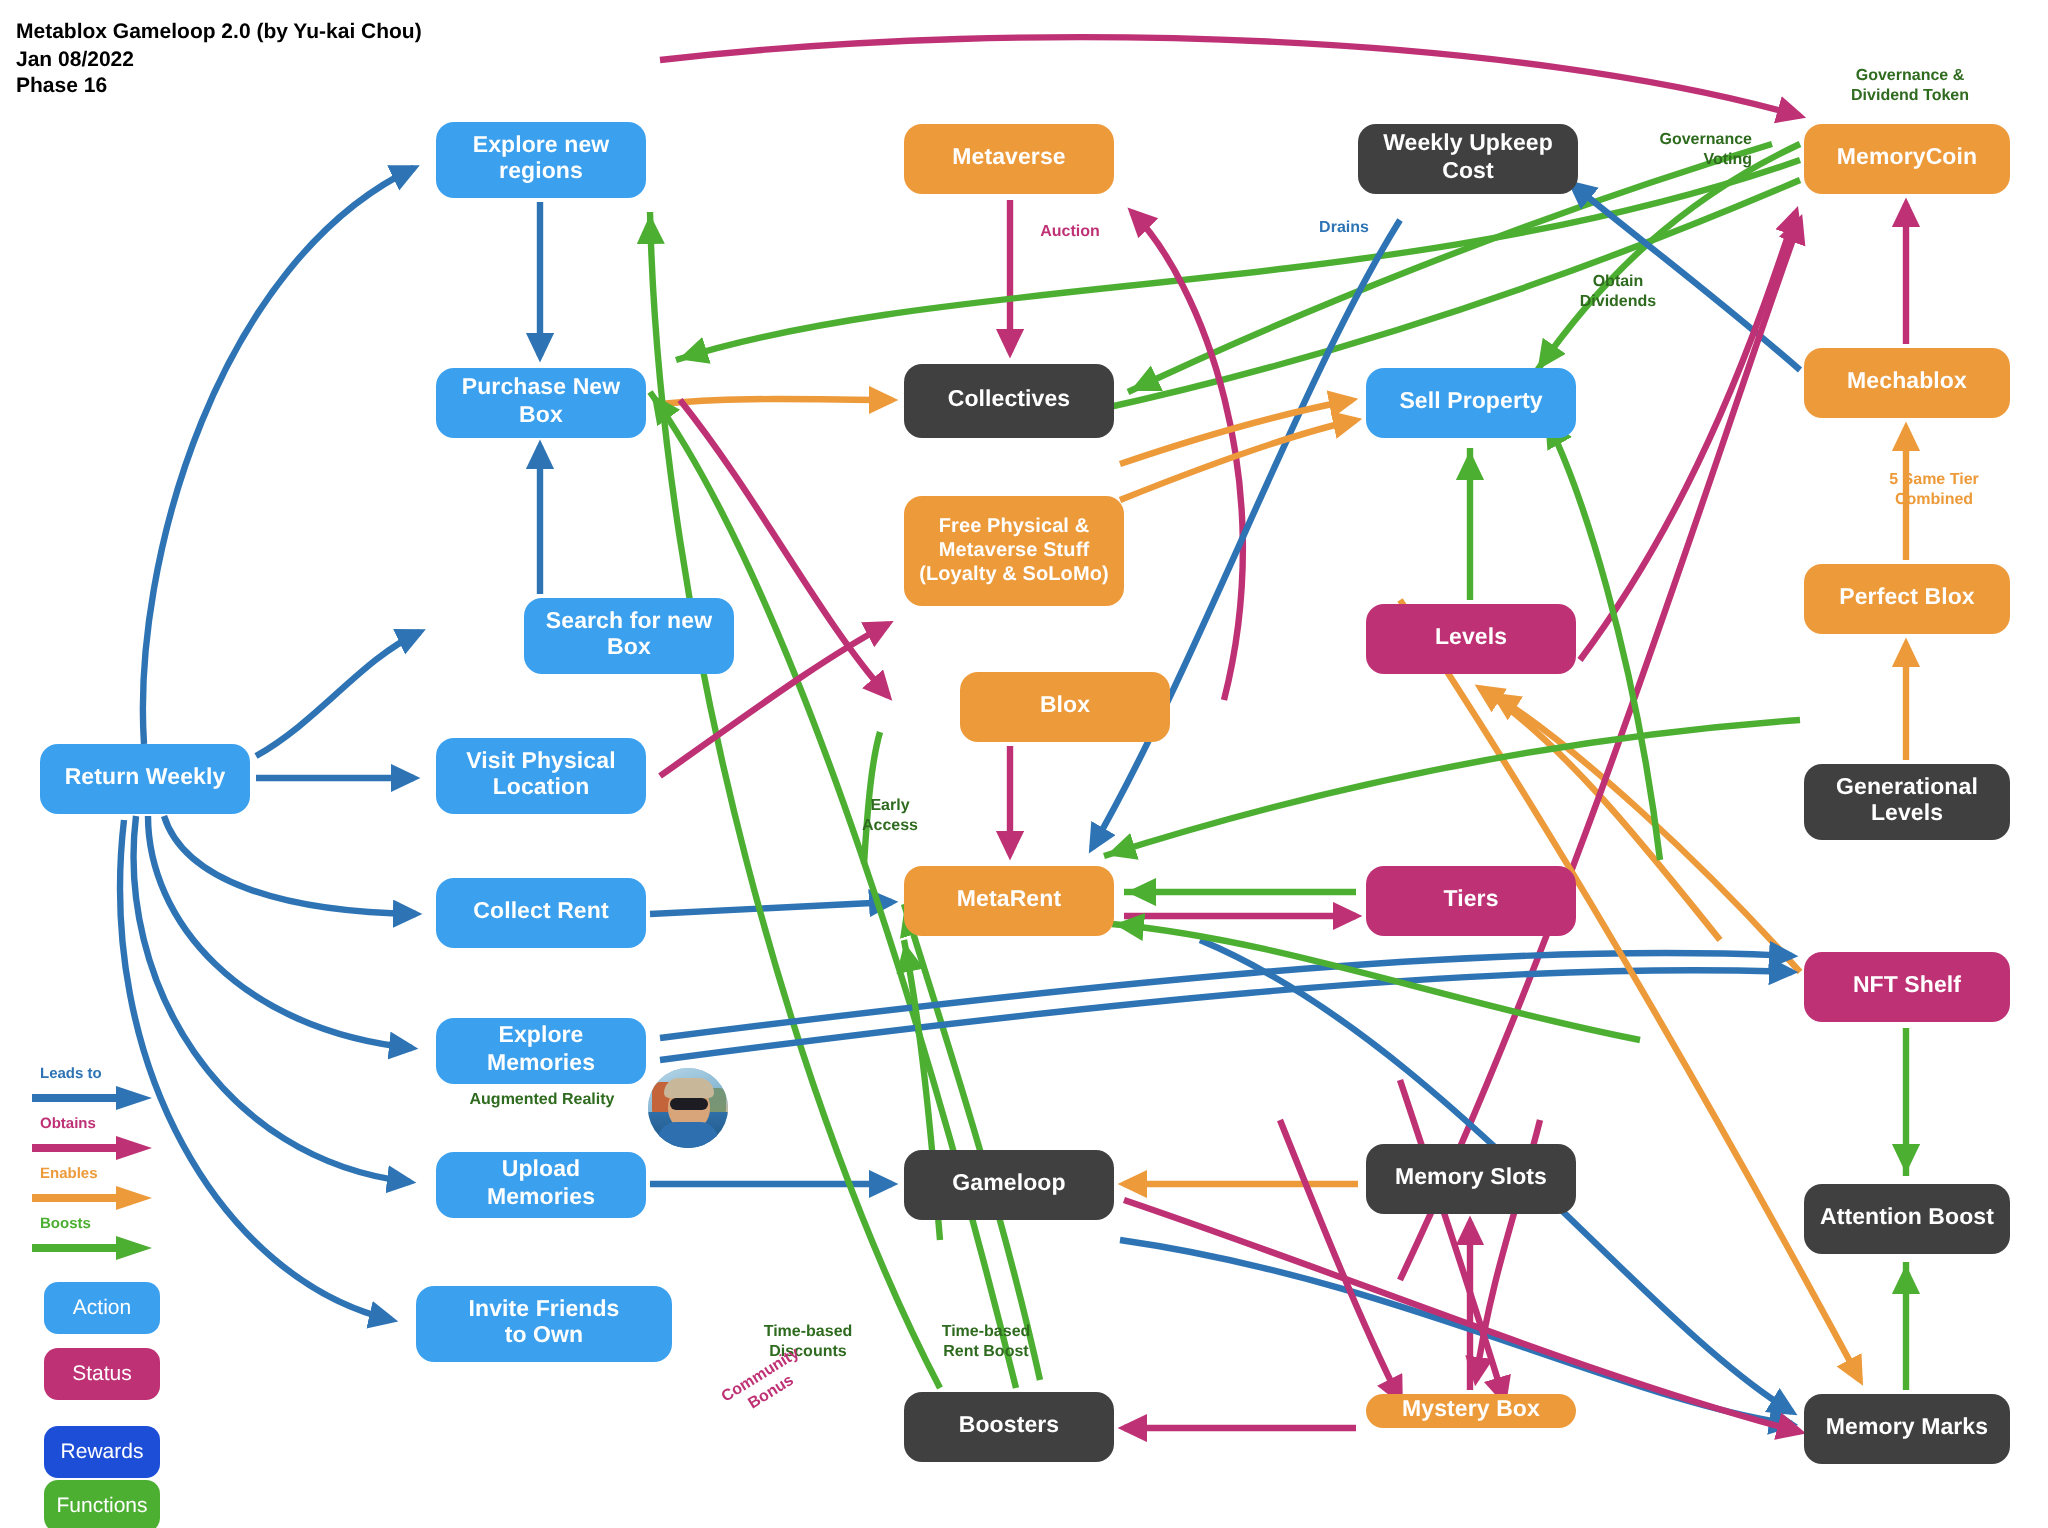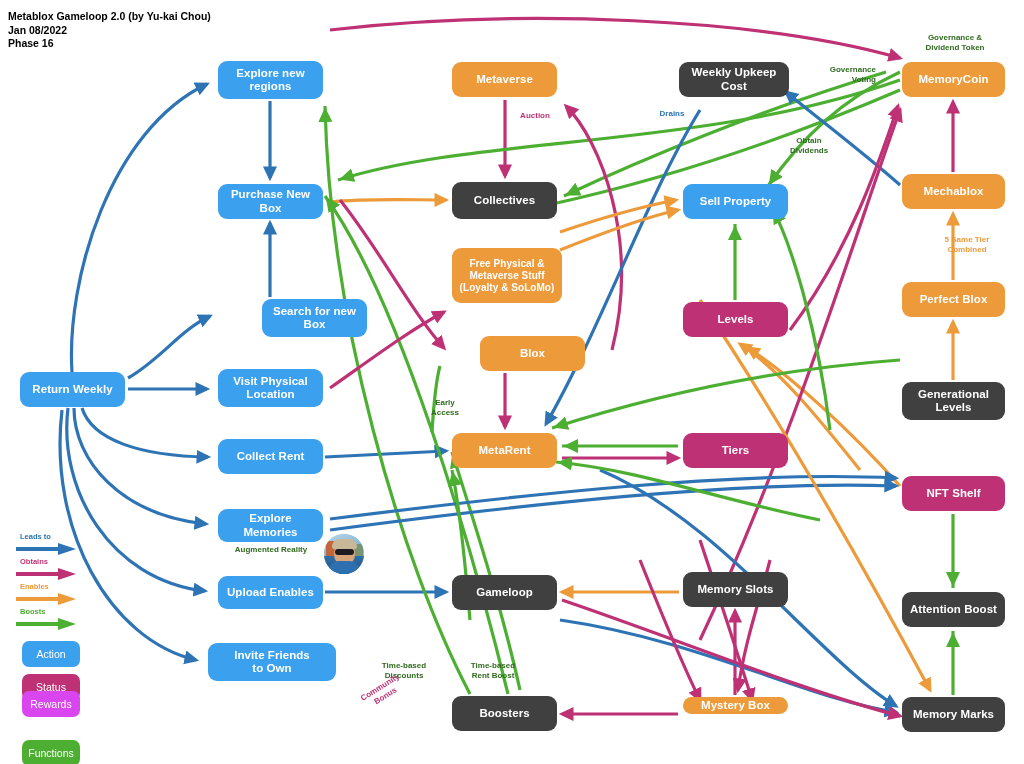--- a/index.html
+++ b/index.html
@@ -275,21 +275,21 @@
         <span style="white-space: pre-line;">Visit Physical
 Location</span>
       </div>
       <div class="node action" style="left: 218px; top: 439px; width: 105px; height: 35px;">
         <span style="white-space: pre-line;">Collect Rent</span>
       </div>
       <div class="node action" style="left: 218px; top: 509px; width: 105px; height: 33px;">
         <span style="white-space: pre-line;">Explore Memories</span>
       </div>
       <div class="node action" style="left: 218px; top: 576px; width: 105px; height: 33px;">
-        <span style="white-space: pre-line;">Upload Enables</span>
+        <span style="white-space: pre-line;">Upload Memories</span>
       </div>
       <div class="node action" style="left: 208px; top: 643px; width: 128px; height: 38px;">
         <span style="white-space: pre-line;">Invite Friends
 to Own</span>
       </div>
       <div class="node rewards" style="left: 452px; top: 62px; width: 105px; height: 35px;">
         <span style="white-space: pre-line;">Metaverse</span>
       </div>
       <div class="node funcs" style="left: 452px; top: 182px; width: 105px; height: 37px;">
         <span style="white-space: pre-line;">Collectives</span>
@@ -413,18 +413,18 @@
           <svg width="66" height="14">
             <line x1="2" y1="7" x2="46" y2="7" stroke="#4caf32" stroke-width="4"></line>
             <path d="M44,1 L62,7 L44,13 z" fill="#4caf32"></path>
           </svg>
           <div class="lbl c4caf32" style="color: rgb(76, 175, 50);">Boosts</div>
         </div>
       </div>
     <div id="legend-boxes" style="position: relative; height: 140px;">
         <div class="legend-box" style="background: rgb(59, 160, 238); top: 8px;">Action</div>
         <div class="legend-box" style="background: rgb(191, 49, 117); top: 41px;">Status</div>
-        <div class="legend-box" style="background: #d946ef; top: 58px;">Rewards</div>
+        <div class="legend-box" style="background: #1d4ed8; top: 80px;">Rewards</div>
         <div class="legend-box" style="background: rgb(76, 175, 50); top: 107px;">Functions</div>
       </div>
   </div>
 
 </div>
 
 </body></html>

